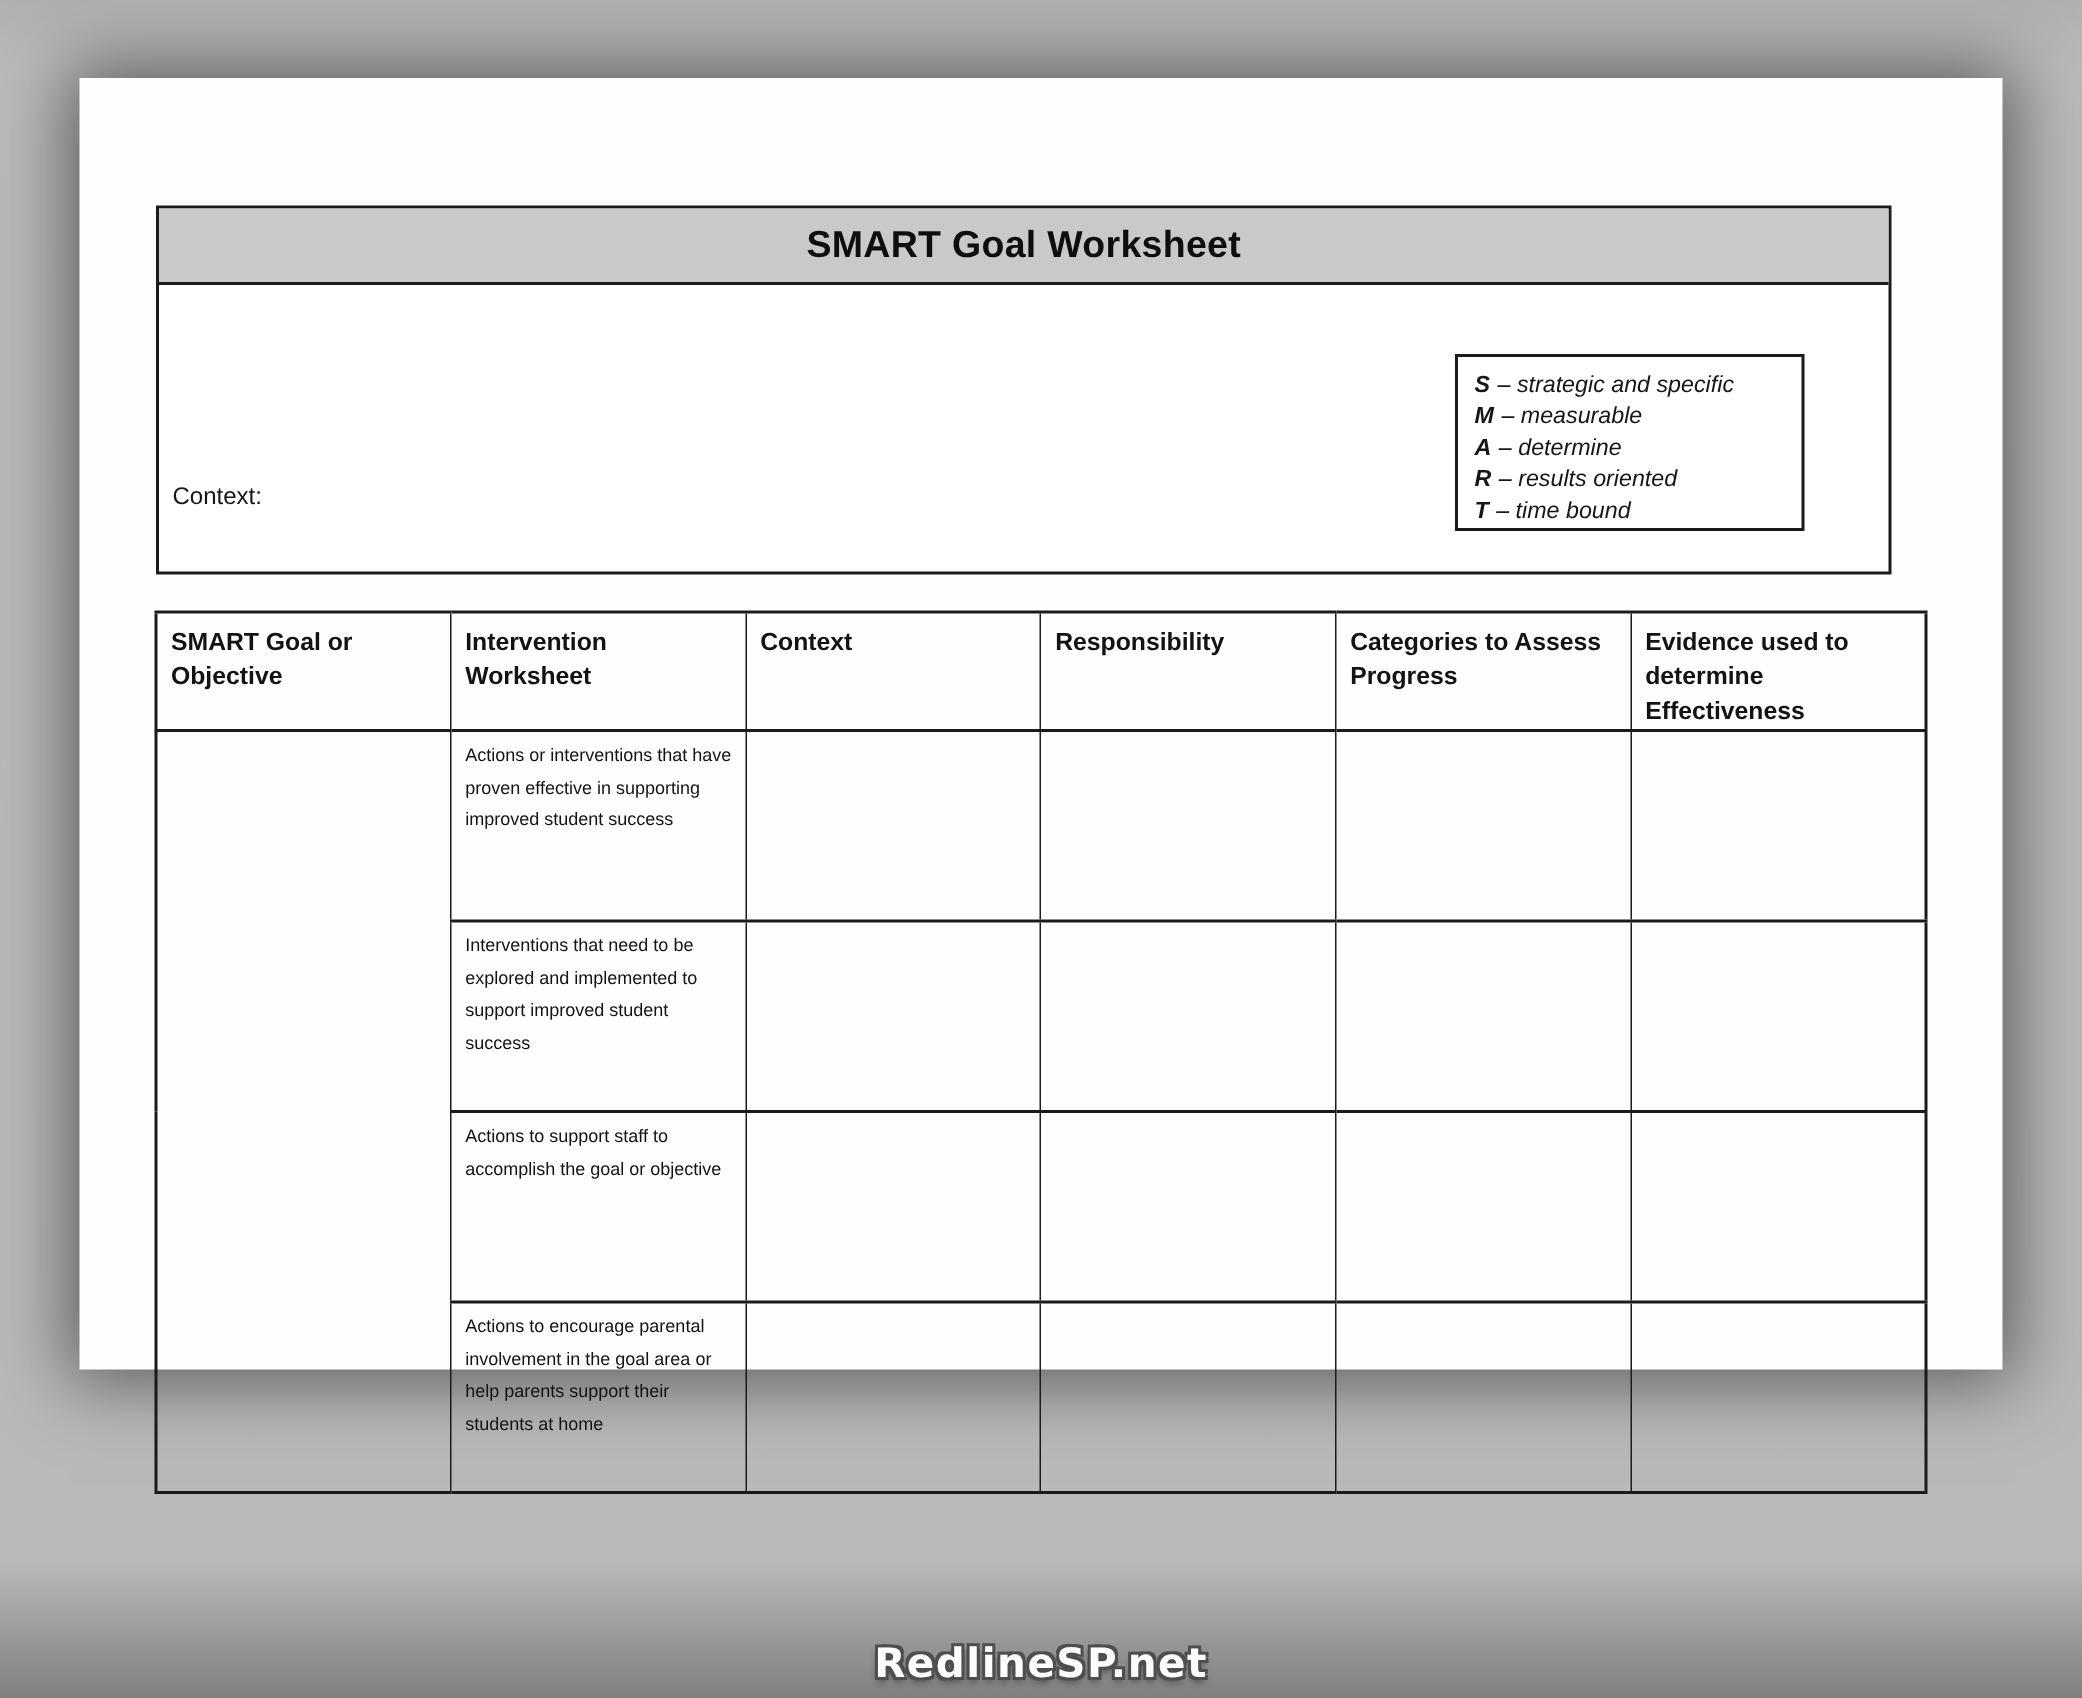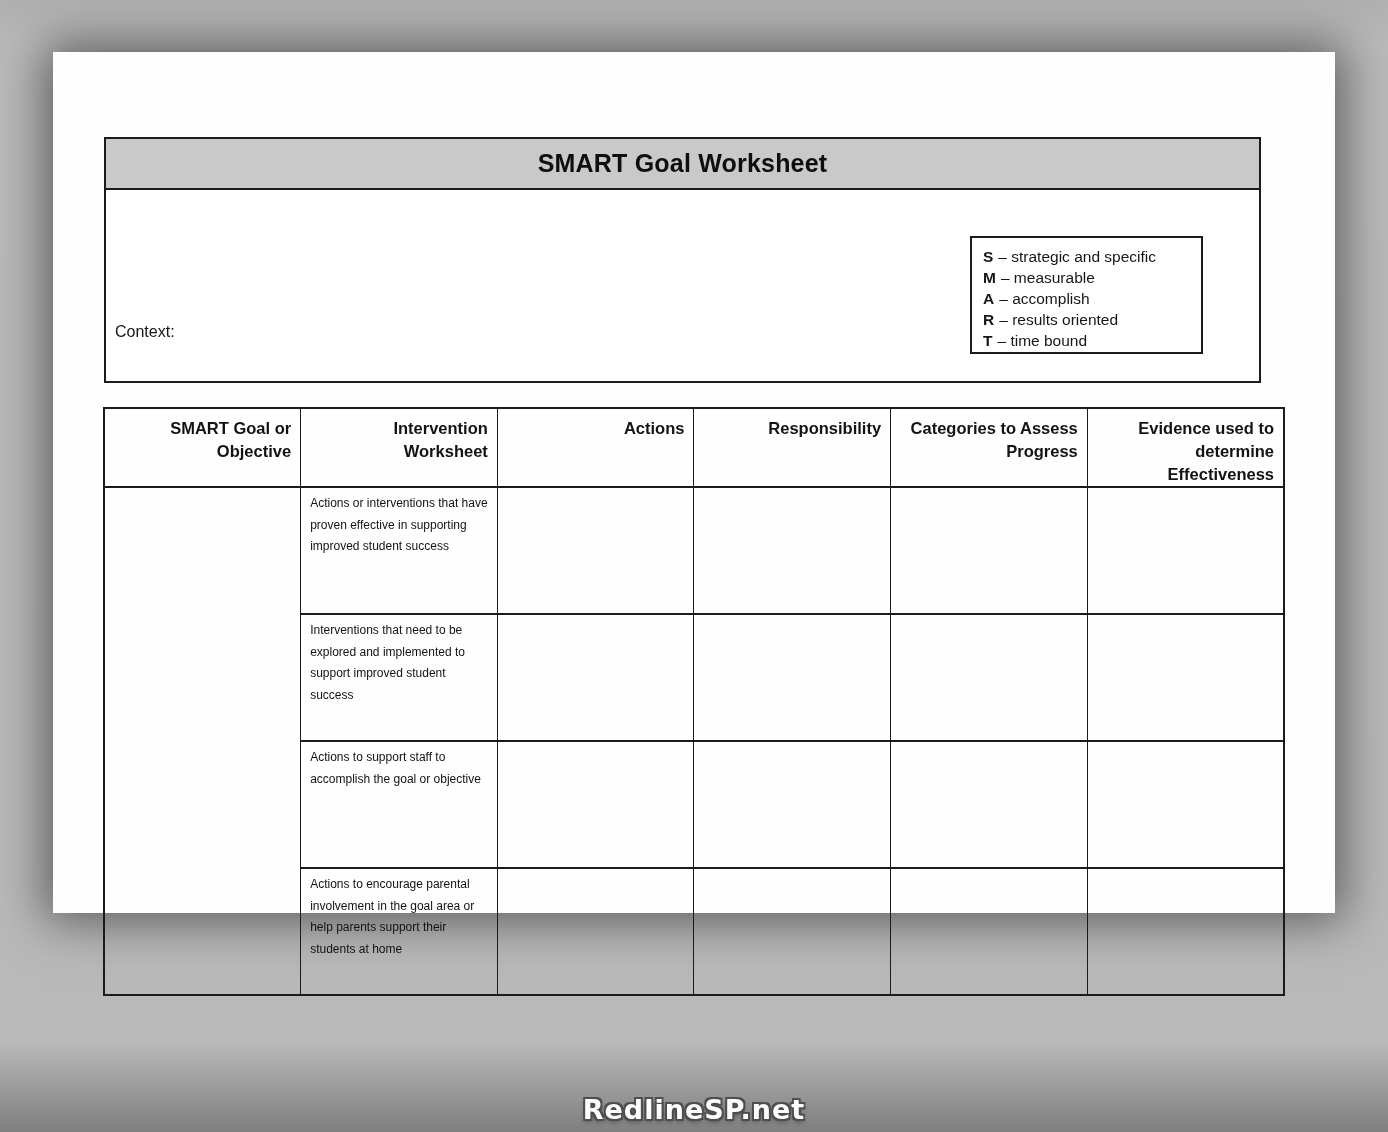--- a/index.html
+++ b/index.html
@@ -48,20 +48,21 @@
     border-bottom:2px solid #161616;
     margin-left:6px; vertical-align:baseline;
   }
 
   .smart-box {
     position:absolute; left:864px; top:46px;
     width:233px; height:118px;
     border:2px solid #1b1b1b;
     padding:8px 4px 0 11px;
     background:#ffffff;
+    font-style:italic;
   }
   .smart-row { font-size:15.5px; line-height:21px; color:#161616; white-space:nowrap; }
   .smart-row .ltr { font-weight:bold; }
   .smart-row .dsc { margin-left:5px; }
 
   
   .goals-table {
     position:absolute; left:50px; top:355px;
     width:1182px;
     border-collapse:collapse;
@@ -73,21 +74,20 @@
     border:1px solid #1b1b1b;
     border-top-width:2px; border-bottom-width:2px;
     vertical-align:top;
     text-align:left;
     padding:8px 9px 0 9px;
     color:#131313;
   }
   .goals-table th {
     font-size:16.5px; font-weight:bold; line-height:23px;
     height:77px;
-    text-align:right;
   }
   .goals-table td {
     font-size:12px; line-height:21.5px;
     height:127px;
     padding-top:5px;
   }
 
   
   .watermark {
     position:absolute; left:0; right:0; top:1094px;
@@ -121,21 +121,21 @@
 
 
         <div class="smart-box">
           <div class="smart-row">
             <span class="ltr">S</span><span class="dsc">– strategic and specific</span>
           </div>
           <div class="smart-row">
             <span class="ltr">M</span><span class="dsc">– measurable</span>
           </div>
           <div class="smart-row">
-            <span class="ltr">A</span><span class="dsc">– accomplish</span>
+            <span class="ltr">A</span><span class="dsc">– determine</span>
           </div>
           <div class="smart-row">
             <span class="ltr">R</span><span class="dsc">– results oriented</span>
           </div>
           <div class="smart-row">
             <span class="ltr">T</span><span class="dsc">– time bound</span>
           </div>
         </div>
 
       </div>
@@ -147,21 +147,21 @@
           <col>
           <col>
           <col>
           <col>
           <col>
         </colgroup>
       <thead>
         <tr>
           <th>SMART Goal or Objective</th>
           <th>Intervention Worksheet</th>
-          <th>Actions</th>
+          <th>Context</th>
           <th>Responsibility</th>
           <th>Categories to Assess Progress</th>
           <th>Evidence used to determine Effectiveness</th>
         </tr>
       </thead>
       <tbody>
         <tr>
           <td rowspan="4"></td>
           <td>Actions or interventions that have proven effective in supporting improved student success</td>
           <td></td>

